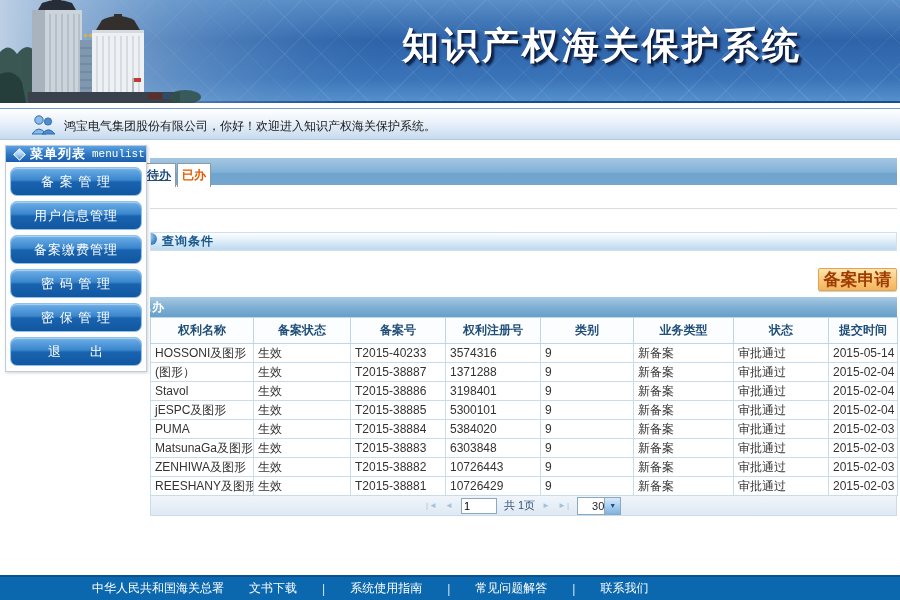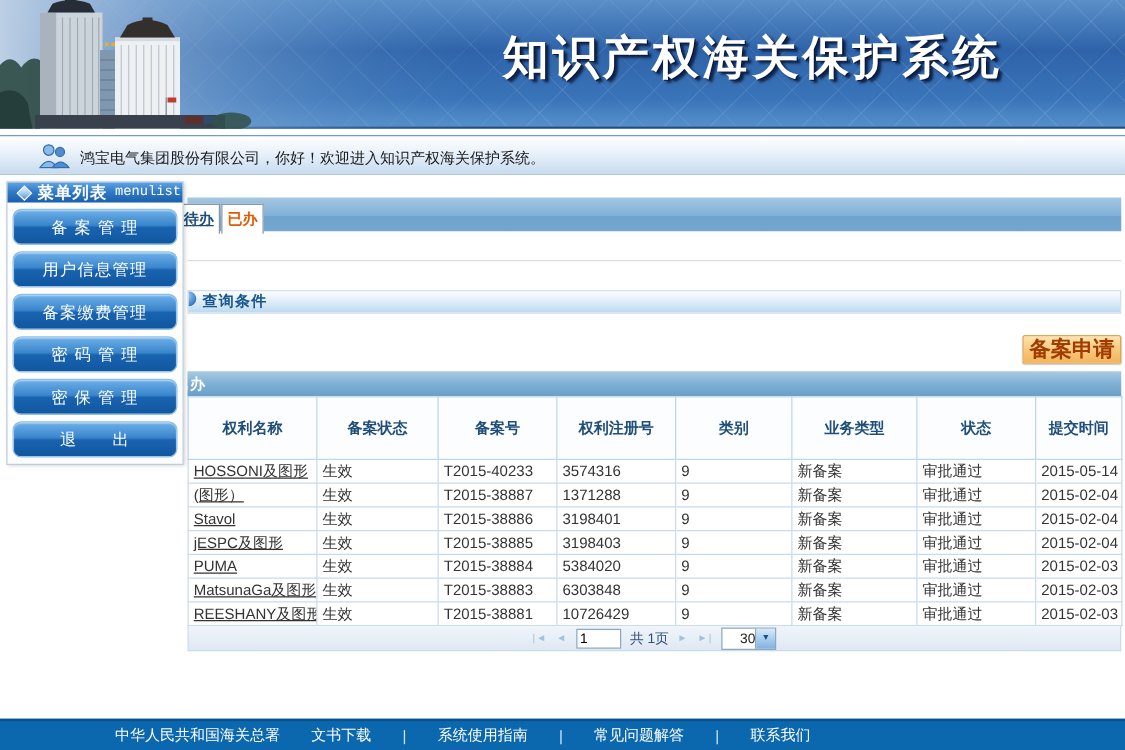--- a/index.html
+++ b/index.html
@@ -92,27 +92,27 @@
   .grid-bar {
     height:20px; overflow:hidden; color:#fff; font-size:12px; font-weight:bold; line-height:20px;
     background:linear-gradient(180deg,#a9cae3 0%, #7fb0d4 50%, #689fc9 100%);
   }
   .grid-title { display:inline-block; margin-left:-11px; letter-spacing:1px; }
   table.data-table {
     width:747px; border-collapse:collapse; table-layout:fixed; background:#fff; font-size:12px;
   }
   .data-table th {
     height:21px; color:#1f4e79; font-weight:bold; text-align:center;
-    border:1px solid #bdd6ea; background:#fcfdff; padding:16px 2px; overflow:hidden; white-space:nowrap;
+    border:1px solid #bdd6ea; background:#fcfdff; padding:4px 2px; overflow:hidden; white-space:nowrap;
   }
   .data-table td {
     height:19px; color:#333; border:1px solid #c9dcec; padding:0 4px;
     overflow:hidden; white-space:nowrap;
   }
-  .cell-link { color:#333; text-decoration:underline; cursor:pointer; }
+  .cell-link { color:#333; cursor:pointer; }
   .pager-bar {
     height:20px; display:flex; align-items:center; justify-content:center; gap:7px;
     background:linear-gradient(180deg,#eff5fa 0%, #dfe9f3 100%);
     border:1px solid #c9dcec; border-top:none; font-size:11px; color:#33507a;
   }
   .pager-icon { color:#a3c0dc; font-size:8px; letter-spacing:1px; cursor:default; }
   .page-input {
     width:36px; height:16px; border:1px solid #8aa8c0; font-size:11px; padding:0 2px;
     font-family:"Liberation Sans",sans-serif;
   }
@@ -302,41 +302,51 @@
           <td>3198401</td>
           <td>9</td>
           <td>新备案</td>
           <td>审批通过</td>
           <td>2015-02-04</td>
         </tr>
         <tr>
           <td><span class="cell-link">jESPC及图形</span></td>
           <td>生效</td>
           <td>T2015-38885</td>
-          <td>3198403</td>
+          <td>5300101</td>
           <td>9</td>
           <td>新备案</td>
           <td>审批通过</td>
           <td>2015-02-04</td>
         </tr>
         <tr>
           <td><span class="cell-link">PUMA</span></td>
           <td>生效</td>
           <td>T2015-38884</td>
           <td>5384020</td>
           <td>9</td>
           <td>新备案</td>
           <td>审批通过</td>
           <td>2015-02-03</td>
         </tr>
         <tr>
           <td><span class="cell-link">MatsunaGa及图形</span></td>
           <td>生效</td>
           <td>T2015-38883</td>
           <td>6303848</td>
+          <td>9</td>
+          <td>新备案</td>
+          <td>审批通过</td>
+          <td>2015-02-03</td>
+        </tr>
+        <tr>
+          <td><span class="cell-link">ZENHIWA及图形</span></td>
+          <td>生效</td>
+          <td>T2015-38882</td>
+          <td>10726443</td>
           <td>9</td>
           <td>新备案</td>
           <td>审批通过</td>
           <td>2015-02-03</td>
         </tr>
         <tr>
           <td><span class="cell-link">REESHANY及图形</span></td>
           <td>生效</td>
           <td>T2015-38881</td>
           <td>10726429</td>

